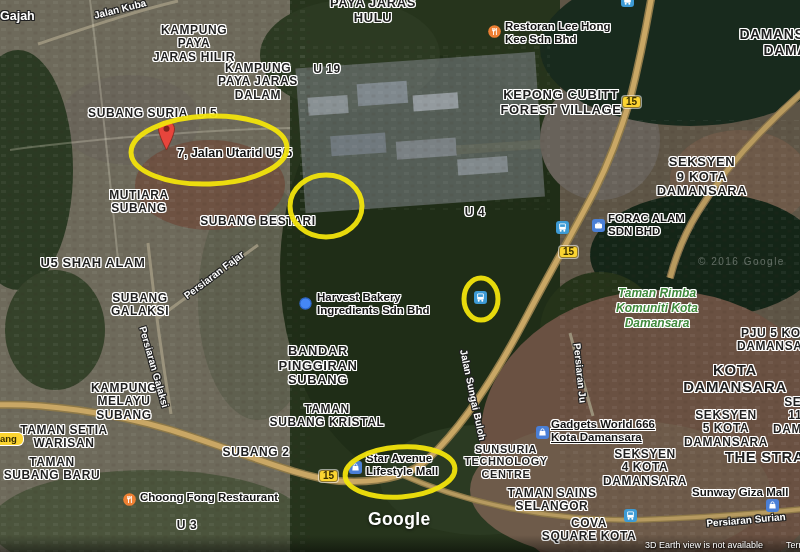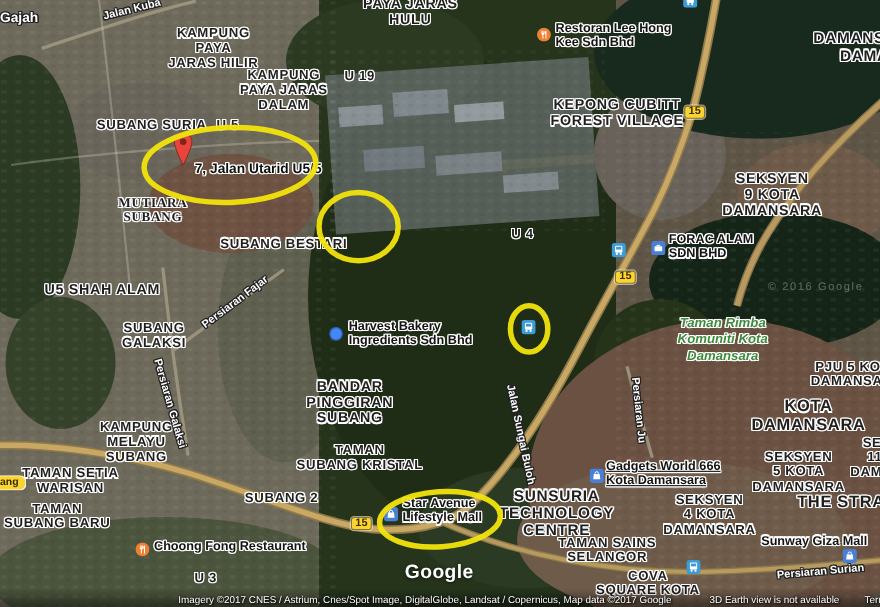--- a/index.html
+++ b/index.html
@@ -129,21 +129,21 @@
       <div class="lbl area" style="left: 561px; top: 88px; font-size: 13px;">
         <div>KEPONG CUBITT</div>
         <div>FOREST VILLAGE</div>
       </div>
       <div class="lbl area" style="left: 138px; top: 107px;">
         <div>SUBANG SURIA</div>
       </div>
       <div class="lbl area" style="left: 207px; top: 107px;">
         <div>U 5</div>
       </div>
-      <div class="lbl area" style="left: 139px; top: 178px; font-family: Liberation Serif, serif;">
+      <div class="lbl area" style="left: 139px; top: 189px;">
         <div>MUTIARA</div>
         <div>SUBANG</div>
       </div>
       <div class="lbl area" style="left: 258px; top: 215px;">
         <div>SUBANG BESTARI</div>
       </div>
       <div class="lbl area" style="left: 702px; top: 155px; font-size: 13px;">
         <div>SEKSYEN</div>
         <div>9 KOTA</div>
         <div>DAMANSARA</div>
@@ -187,21 +187,21 @@
       </div>
       <div class="lbl area" style="left: 726px; top: 409px;">
         <div>SEKSYEN</div>
         <div>5 KOTA</div>
         <div>DAMANSARA</div>
       </div>
       <div class="lbl area" style="left: 64px; top: 424px;">
         <div>TAMAN SETIA</div>
         <div>WARISAN</div>
       </div>
-      <div class="lbl area" style="left: 506px; top: 443px; font-size: 14px;">
+      <div class="lbl area" style="left: 506px; top: 443px; font-size: 11px;">
         <div>SUNSURIA</div>
         <div>TECHNOLOGY</div>
         <div>CENTRE</div>
       </div>
       <div class="lbl area" style="left: 256px; top: 446px;">
         <div>SUBANG 2</div>
       </div>
       <div class="lbl area" style="left: 645px; top: 448px;">
         <div>SEKSYEN</div>
         <div>4 KOTA</div>
@@ -362,17 +362,16 @@
       <ellipse cx="209" cy="150" rx="78" ry="34" transform="rotate(-2 209 150)" fill="none" stroke="#f2e40c" stroke-width="5" stroke-linecap="round" opacity=".95"></ellipse>
       <ellipse cx="326" cy="206" rx="36" ry="31" transform="rotate(0 326 206)" fill="none" stroke="#f2e40c" stroke-width="5" stroke-linecap="round" opacity=".95"></ellipse>
       <ellipse cx="481" cy="299" rx="17" ry="21" transform="rotate(0 481 299)" fill="none" stroke="#f2e40c" stroke-width="5" stroke-linecap="round" opacity=".95"></ellipse>
       <ellipse cx="400" cy="472" rx="55" ry="25" transform="rotate(-4 400 472)" fill="none" stroke="#f2e40c" stroke-width="5" stroke-linecap="round" opacity=".95"></ellipse>
     </svg>
 
   <div id="faint-wm">© 2016 Google</div>
   <div id="google-logo">Google</div>
 
   <div id="attr">
-    <span id="attr-imagery">Imagery ©2017 CNES / Astrium, Cnes/Spot Image, DigitalGlobe, Landsat / Copernicus, Map data ©2017 Google</span>
     <span id="attr-earth">3D Earth view is not available</span>
     <span id="attr-terms">Terms</span>
   </div>
 </div>
 
 </body></html>

